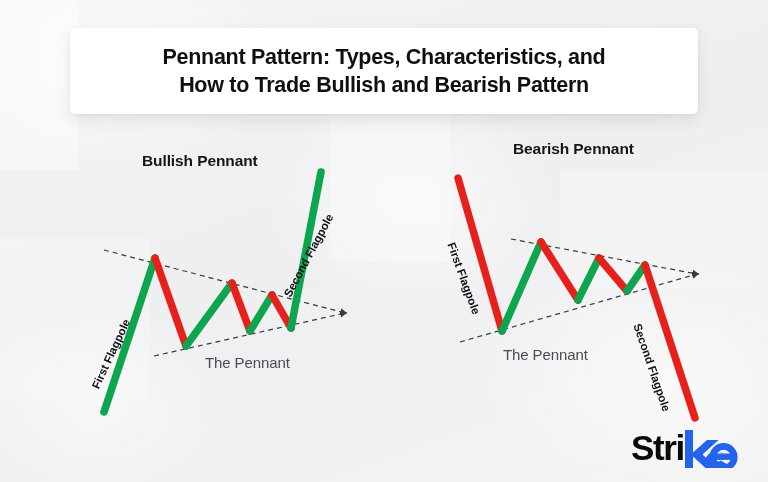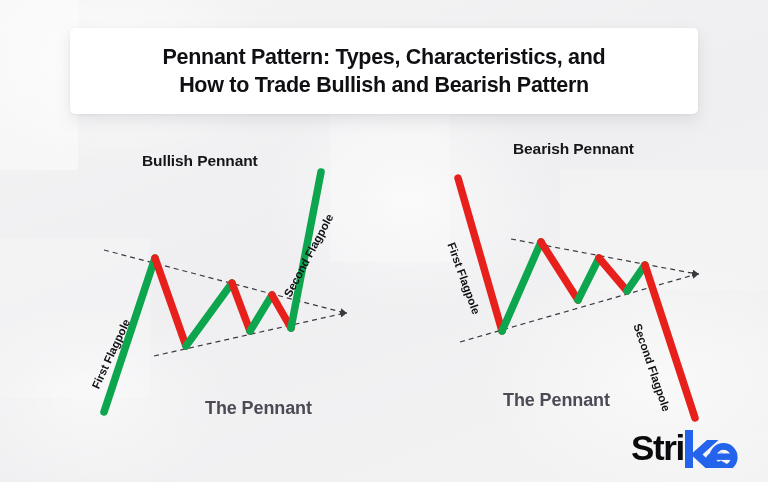--- a/index.html
+++ b/index.html
@@ -73,26 +73,25 @@
     position: absolute;
     left: 0;
     top: 0;
     width: 768px;
     height: 482px;
   }
 
   
   .pennant-caption {
     position: absolute;
-    font-size: 18px;
-    font-weight: bold;
+    font-size: 15px;
+    font-weight: normal;
     color: #4b4b55;
     letter-spacing: -0.1px;
     white-space: nowrap;
-    margin-top: 44px;
   }
   #caption-bullish { left: 205px; top: 354px; }
   #caption-bearish { left: 503px; top: 346px; }
 
   
   .pole-label {
     position: absolute;
     font-size: 11.5px;
     font-weight: bold;
     color: #111116;

